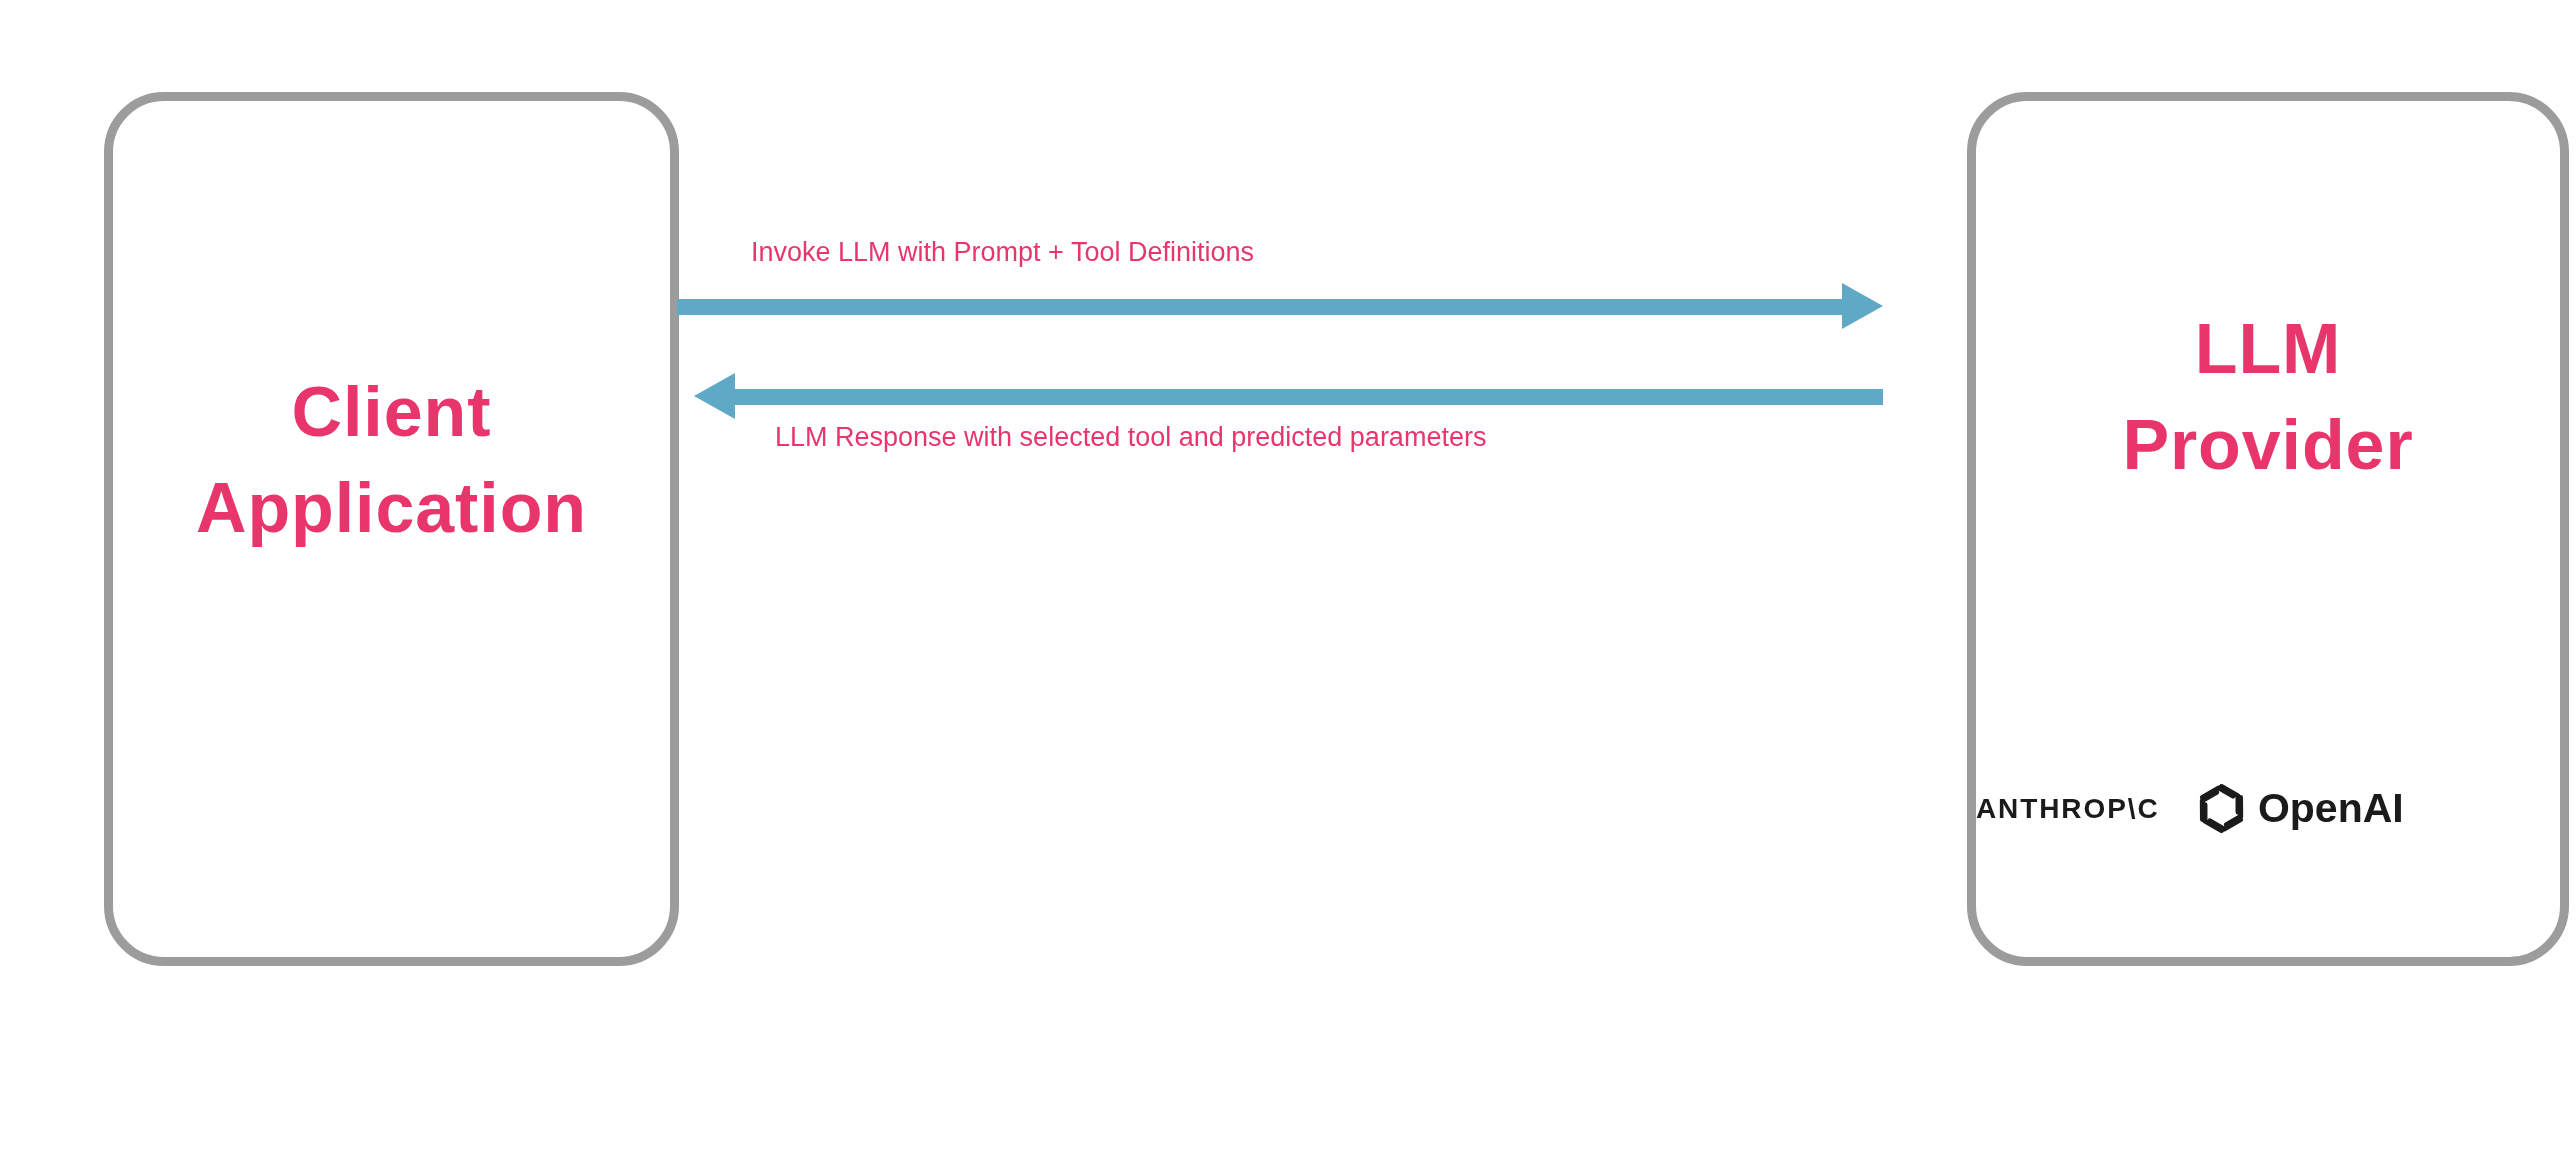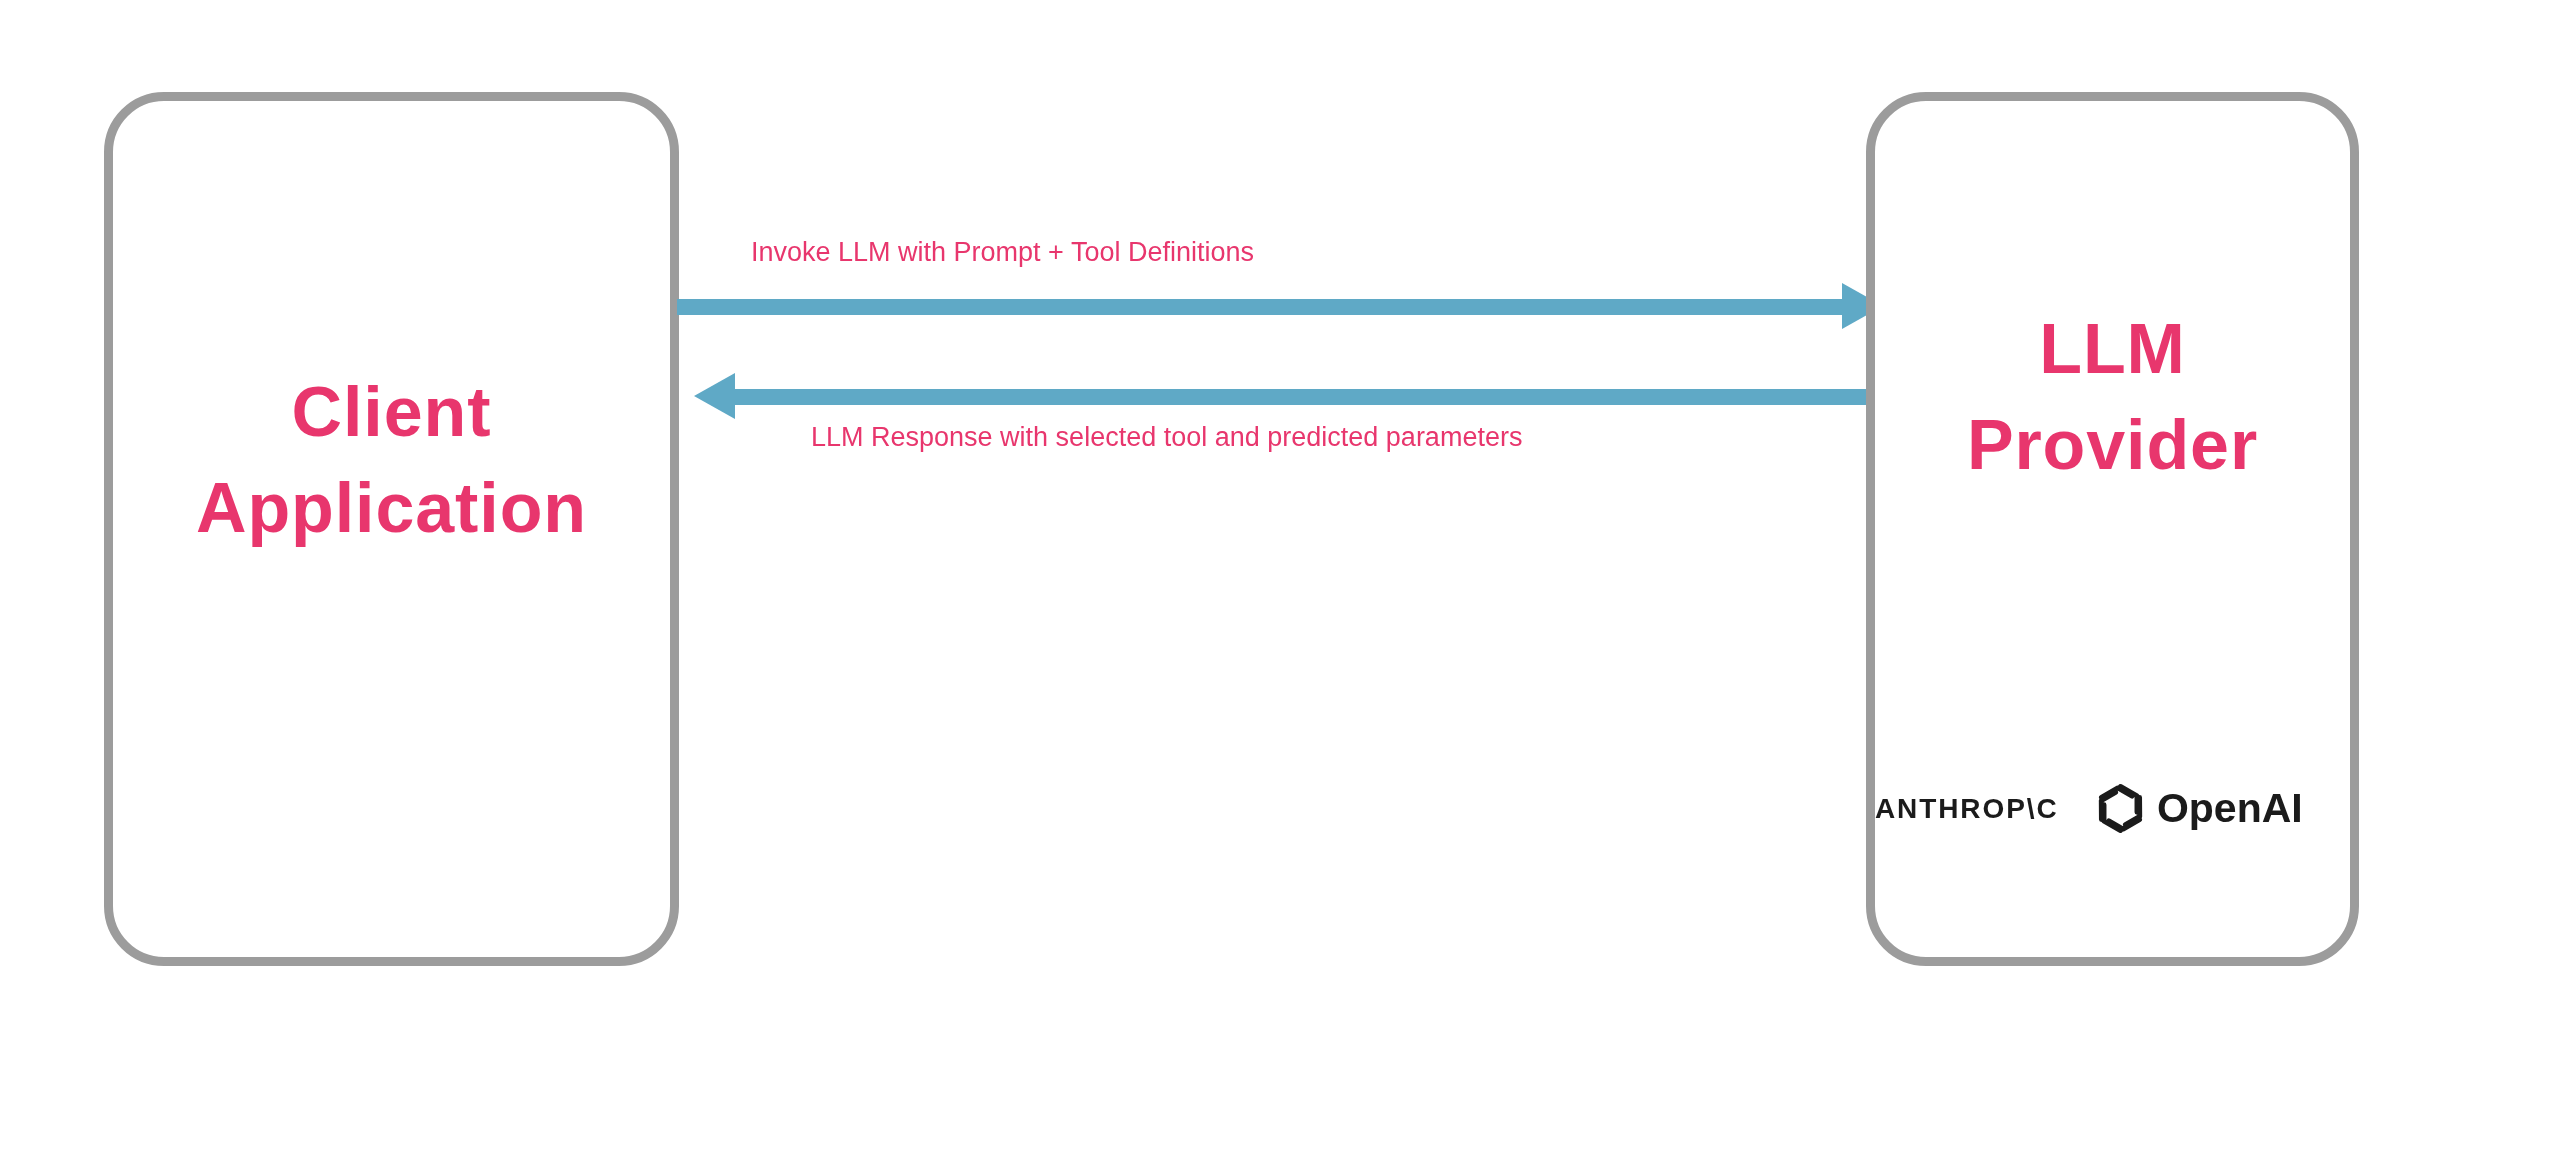--- a/index.html
+++ b/index.html
@@ -23,21 +23,21 @@
   
   .box {
     position: absolute;
     top: 92px;
     height: 874px;
     background: #ffffff;
     border: 9.4px solid var(--box-border);
     border-radius: 60px;
   }
   .client-box  { left: 104px;  width: 575px; }
-  .provider-box{ left: 1866px; width: 493px; }
+  .provider-box{ left: 1967px; width: 602px; }
 
   .box-title {
     display: flex;
     flex-direction: column;
     align-items: center;
     text-align: center;
     color: var(--pink);
     font-weight: bold;
     font-size: 70px;
     line-height: 96px;
@@ -76,21 +76,21 @@
 
   
   .arrow-label {
     position: absolute;
     color: var(--pink);
     font-weight: normal;
     font-size: 27px;
     white-space: nowrap;
   }
   .label-top    { left: 751px; top: 237px; }
-  .label-bottom { left: 811px; top: 422px; }
+  .label-bottom { left: 775px; top: 422px; }
 
   
   .logos {
     position: absolute;
     left: 0;
     top: 680px;
     width: 100%;
     display: flex;
     flex-direction: row;
     align-items: center;

